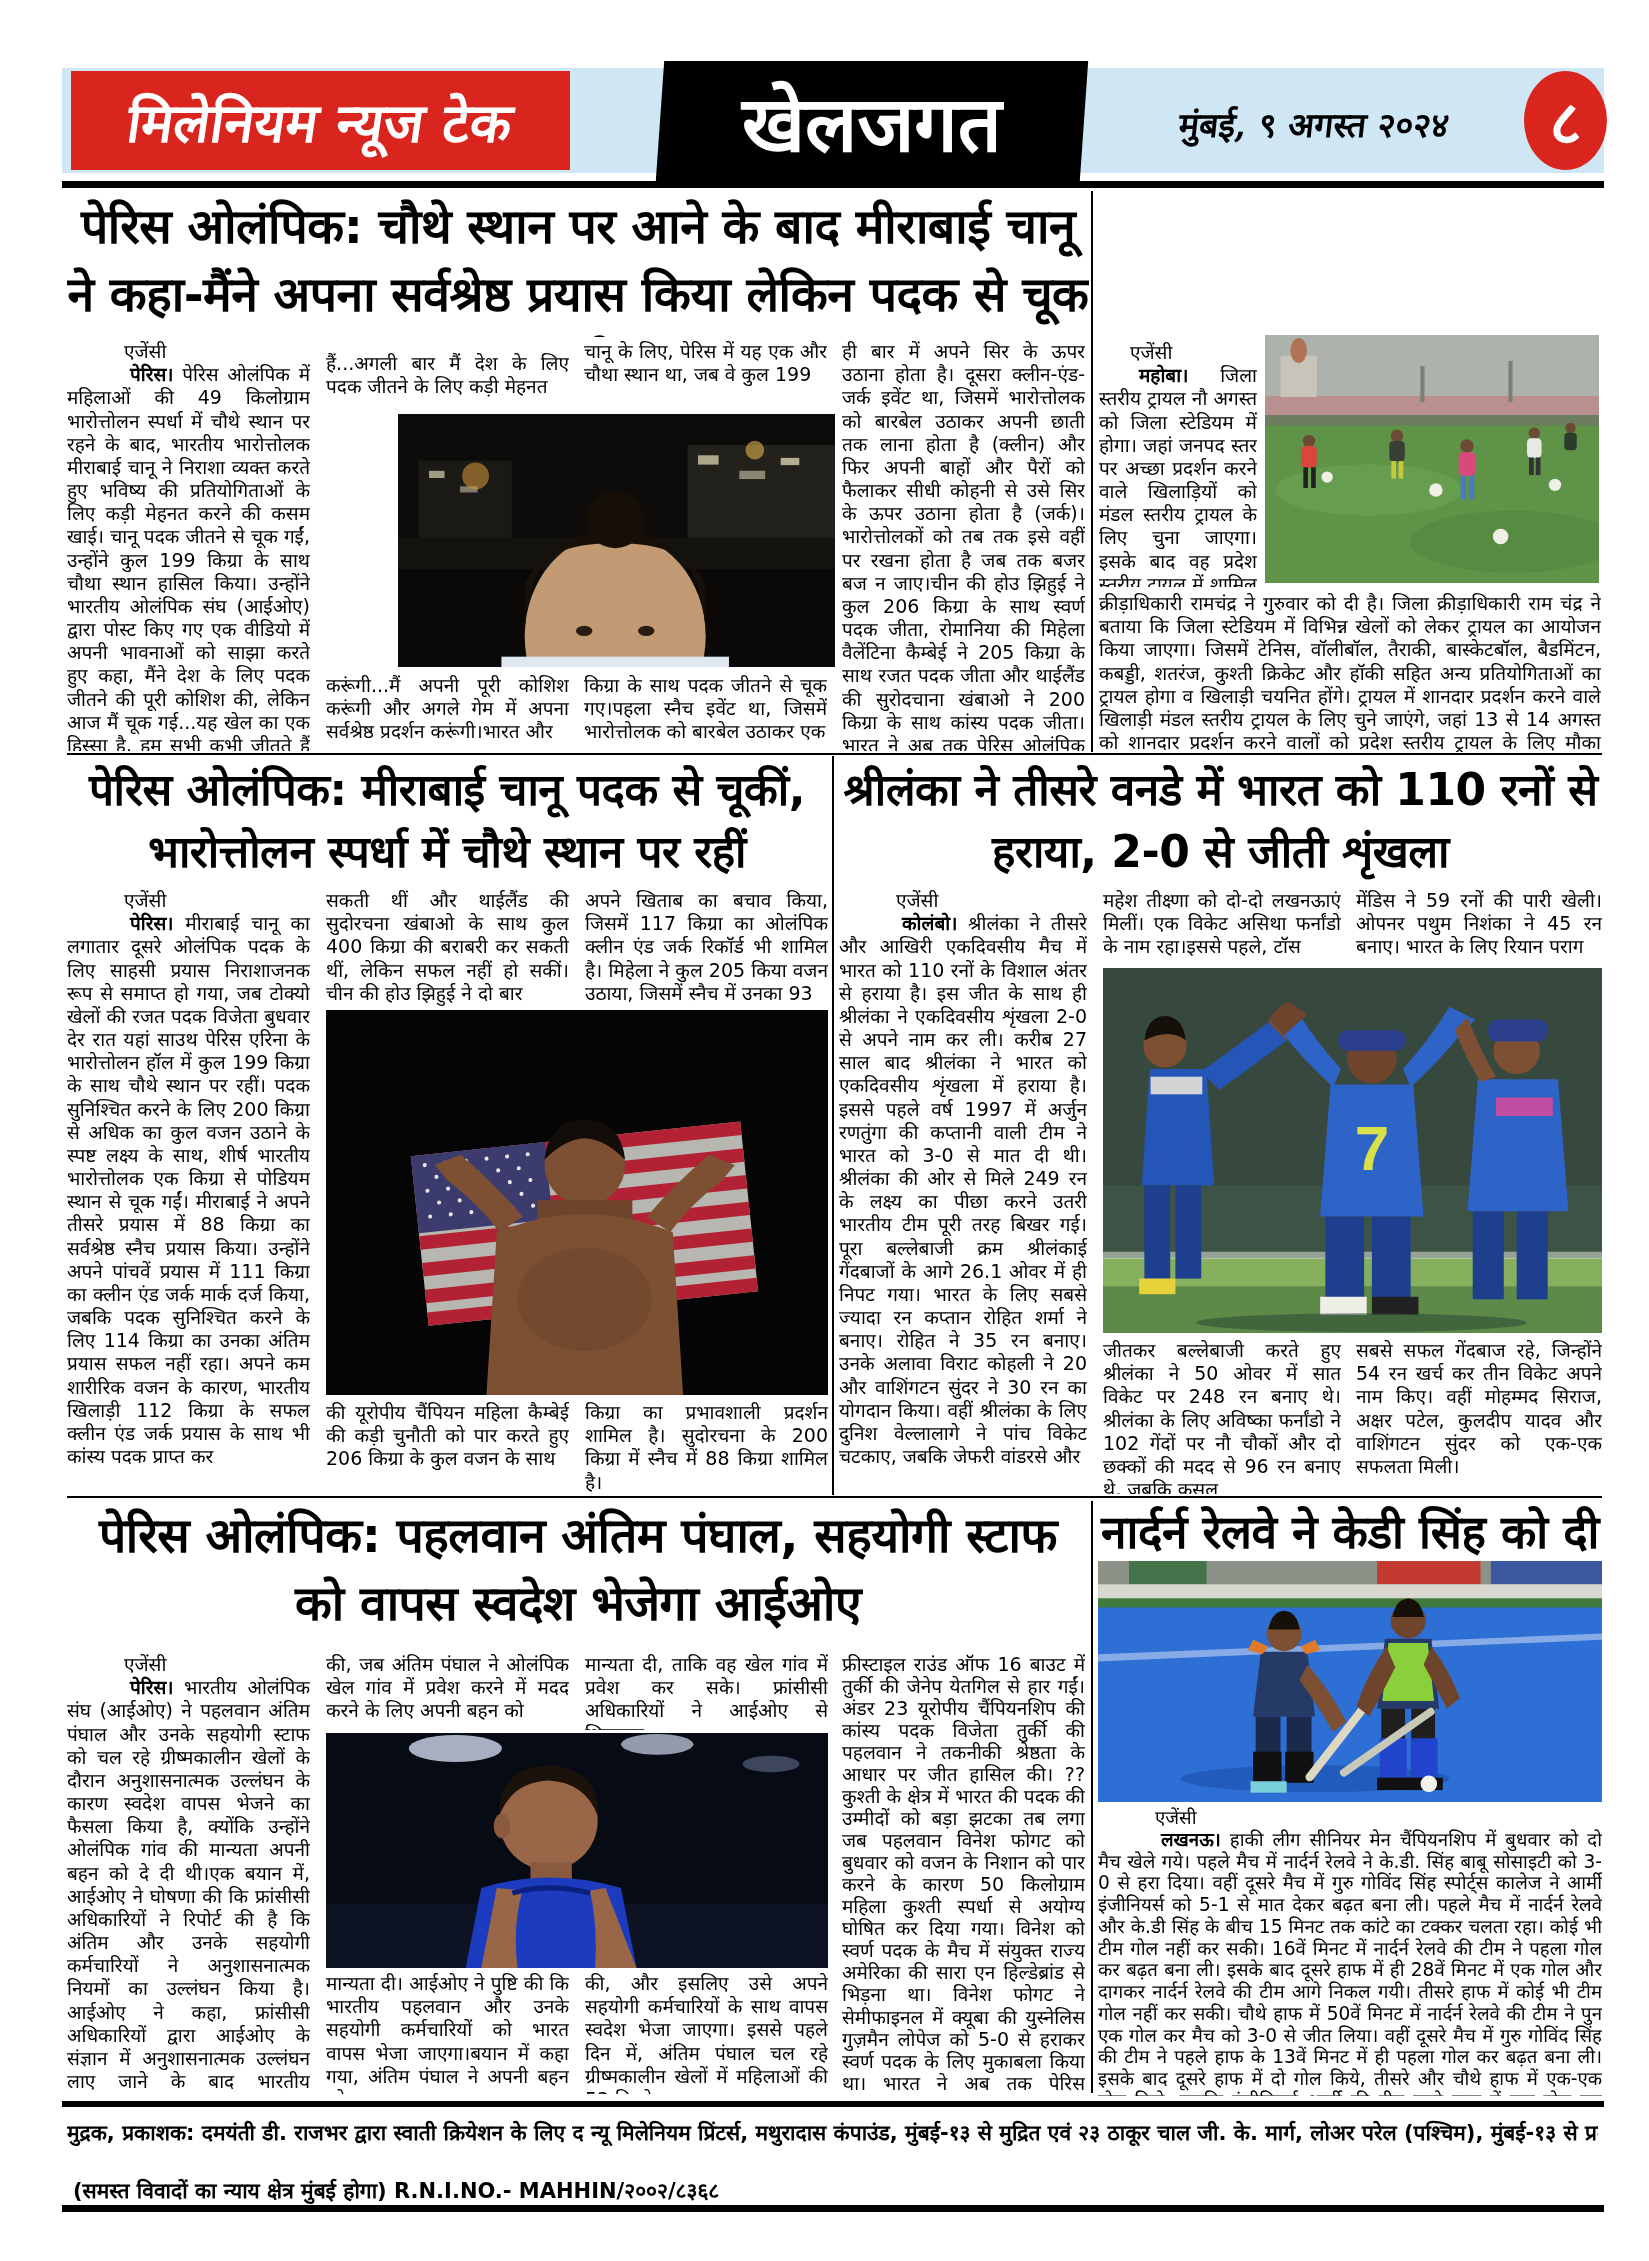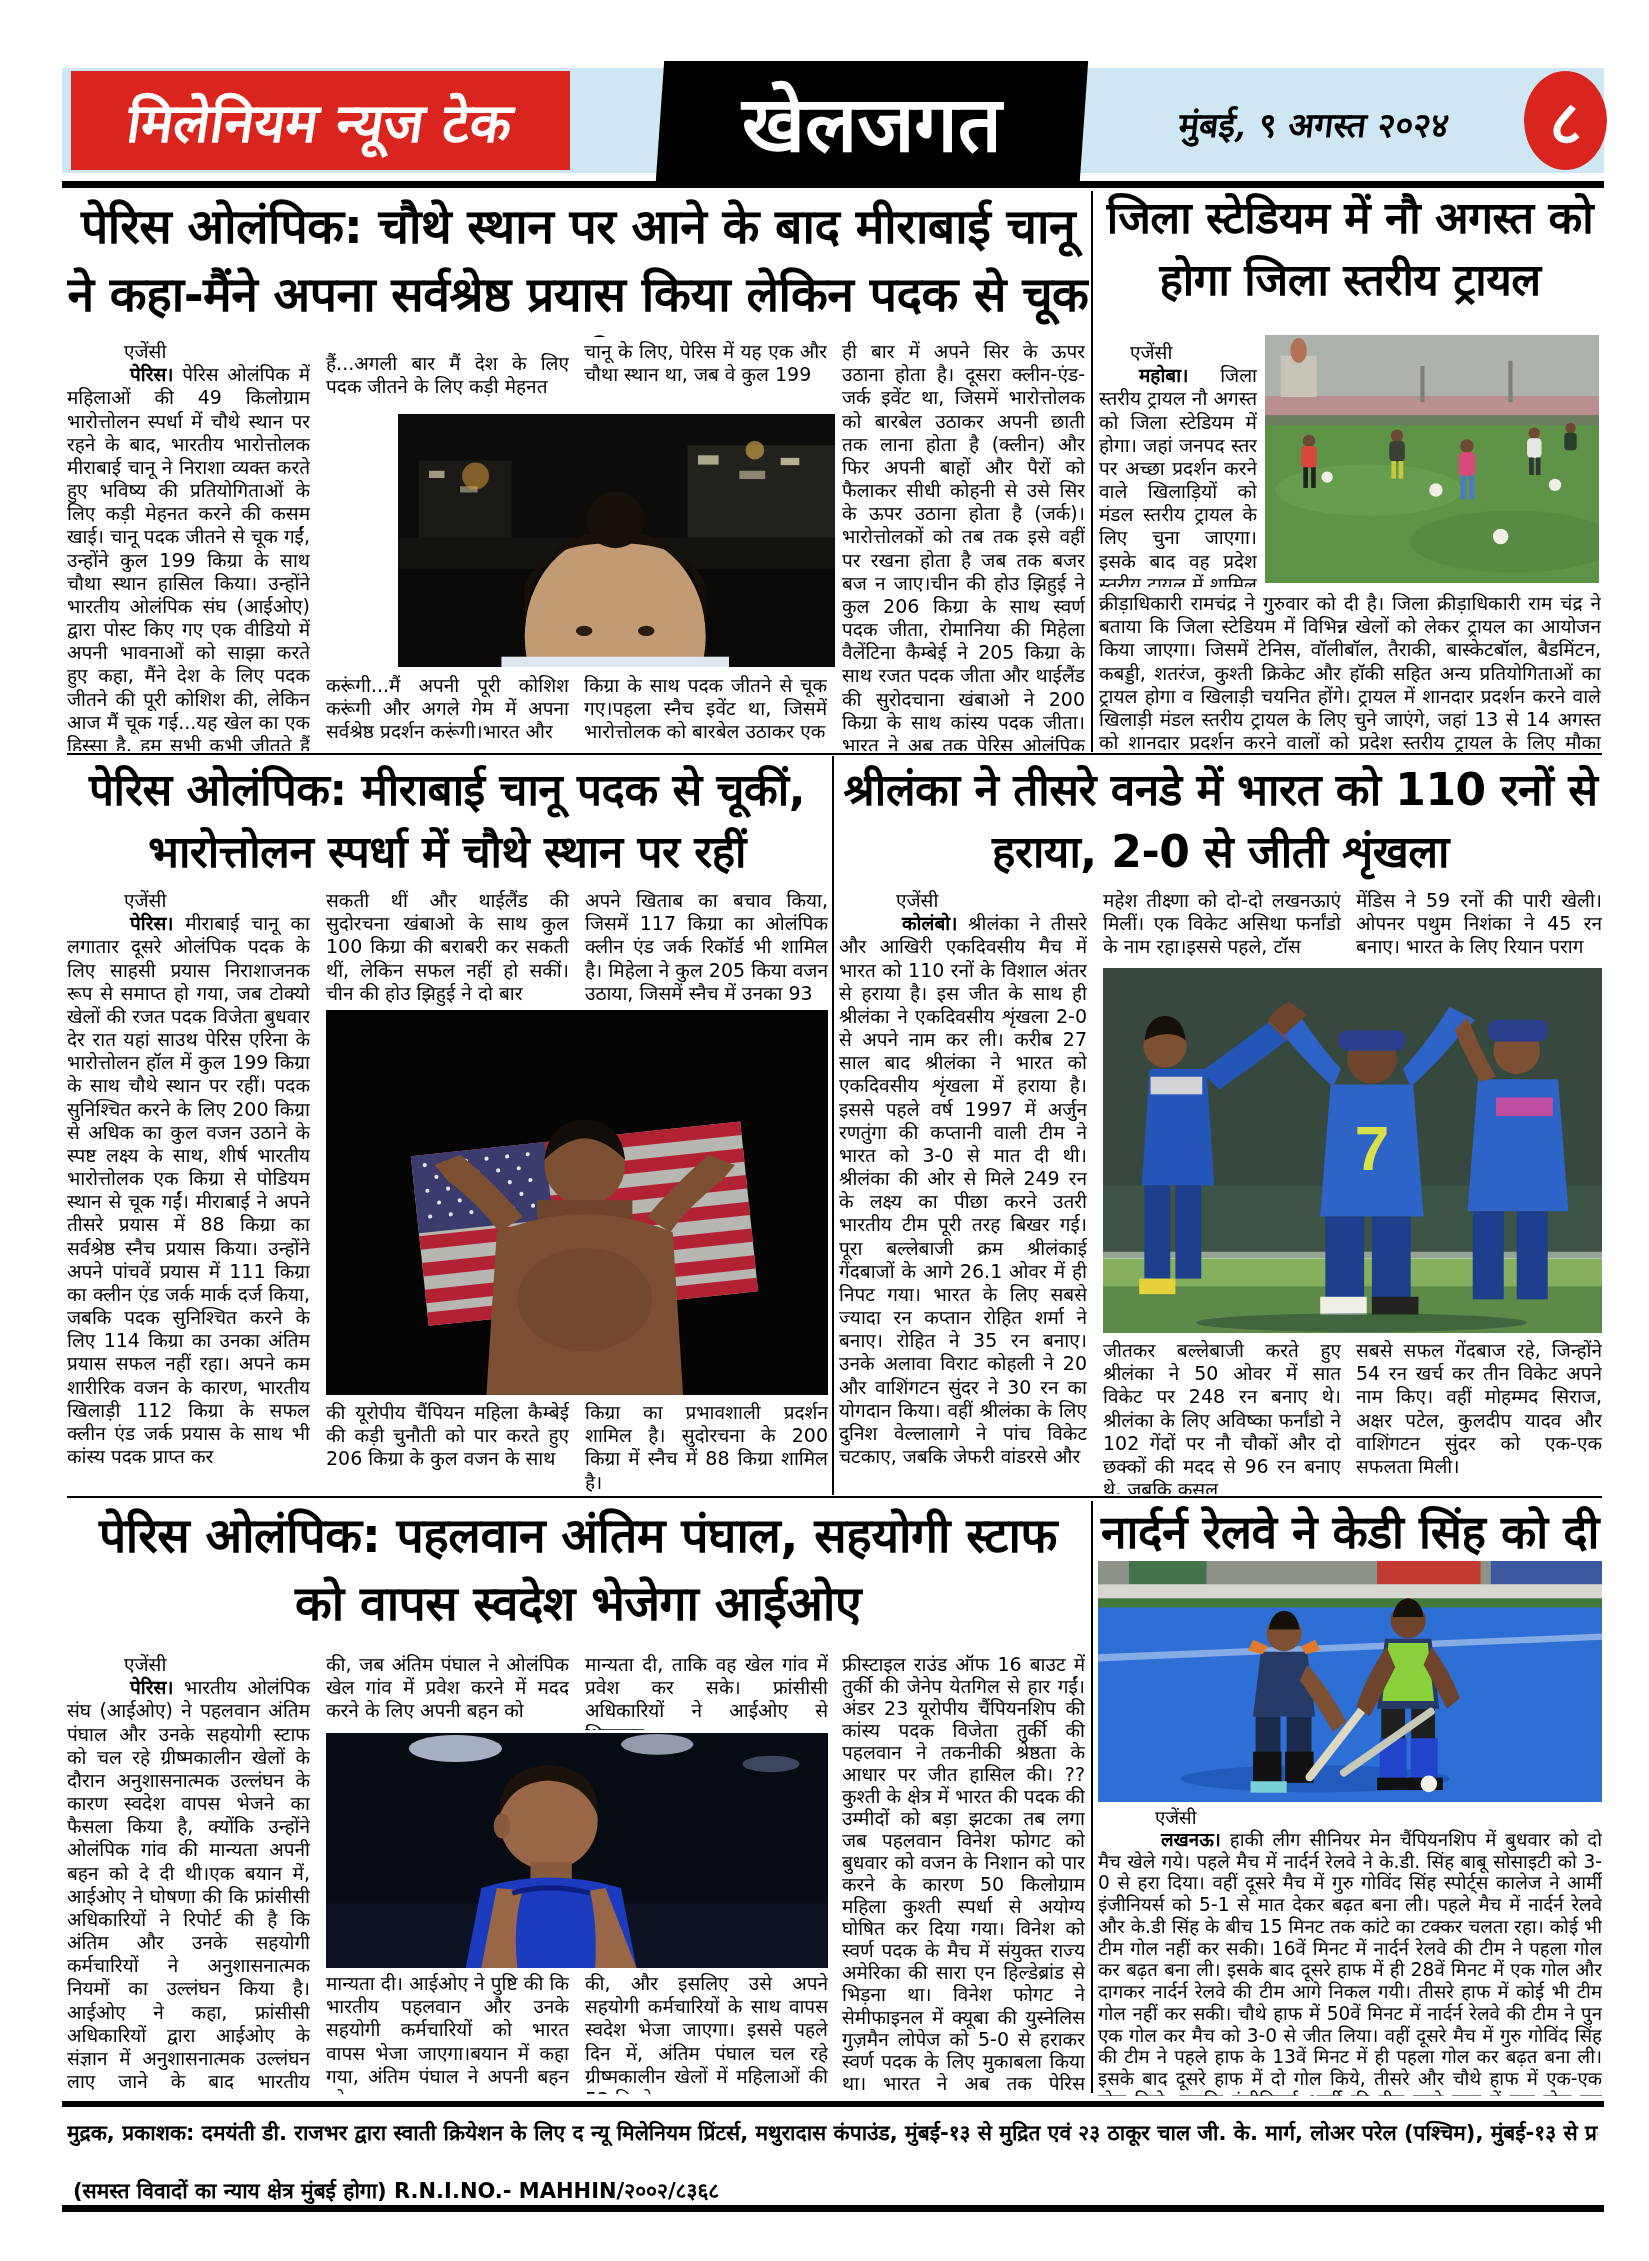--- a/index.html
+++ b/index.html
@@ -83,21 +83,20 @@
     </svg>
   </div>
 
   <div class="col" style="left:326px;top:674px;width:243px;height:78px;">करूंगी...मैं अपनी पूरी कोशिश करूंगी और अगले गेम में अपना सर्वश्रेष्ठ प्रदर्शन करूंगी।भारत और</div>
   <div class="col" style="left:584px;top:674px;width:243px;height:78px;">किग्रा के साथ पदक जीतने से चूक गए।पहला स्नैच इवेंट था, जिसमें भारोत्तोलक को बारबेल उठाकर एक</div>
 
   <div class="col" style="left:842px;top:340px;width:243px;height:411px;">ही बार में अपने सिर के ऊपर उठाना होता है। दूसरा क्लीन-एंड-जर्क इवेंट था, जिसमें भारोत्तोलक को बारबेल उठाकर अपनी छाती तक लाना होता है (क्लीन) और फिर अपनी बाहों और पैरों को फैलाकर सीधी कोहनी से उसे सिर के ऊपर उठाना होता है (जर्क)। भारोत्तोलकों को तब तक इसे वहीं पर रखना होता है जब तक बजर बज न जाए।चीन की होउ झिहुई ने कुल 206 किग्रा के साथ स्वर्ण पदक जीता, रोमानिया की मिहेला वैलेंटिना कैम्बेई ने 205 किग्रा के साथ रजत पदक जीता और थाईलैंड की सुरोदचाना खंबाओ ने 200 किग्रा के साथ कांस्य पदक जीता। भारत ने अब तक पेरिस ओलंपिक में तीन कांस्य पदक जीते हैं और सभी निशानेबाजी में आए हैं।</div>
 
   <div class="abs rule" style="left:1091px;top:191px;width:1.6px;height:561px;"></div>
 
-  <div class="abs h1 small" style="left:1098px;top:187px;width:504px;height:150px;overflow:hidden;">जिला स्टेडियम में नौ अगस्त को होगा जिला स्तरीय ट्रायल</div>
 
   <div class="col" style="left:1099px;top:341px;width:158px;height:246px;">
     <div class="byline" style="padding-left:31px;">एजेंसी</div>
     <p class="ind" style="text-indent:31px;"><span class="b">महोबा।</span> <span>जिला स्तरीय ट्रायल नौ अगस्त को जिला स्टेडियम में होगा। जहां जनपद स्तर पर अच्छा प्रदर्शन करने वाले खिलाड़ियों को मंडल स्तरीय ट्रायल के लिए चुना जाएगा। इसके बाद वह प्रदेश स्तरीय ट्रायल में शामिल हो सकेंगे। यह जानकारी उप</span></p>
   </div>
 
   <div class="ph" style="left:1265px;top:335px;width:334px;height:248px;">
     <svg viewBox="0 0 645 480" preserveAspectRatio="none">
       <rect width="645" height="480" fill="#b9bdb7"></rect>
       <rect x="0" y="0" width="645" height="120" fill="#aeb2ac"></rect>
@@ -143,21 +142,21 @@
 
   <div class="abs rule" style="left:67px;top:753px;width:1535px;height:1.6px;"></div>
 
   <div class="abs h1 small" style="left:67px;top:759px;width:760px;height:127px;overflow:hidden;">पेरिस ओलंपिक: मीराबाई चानू पदक से चूकीं, भारोत्तोलन स्पर्धा में चौथे स्थान पर रहीं</div>
 
   <div class="col" style="left:67px;top:889px;width:243px;height:605px;">
     <div class="byline">एजेंसी</div>
     <p class="ind"><span class="b">पेरिस।</span> <span>मीराबाई चानू का लगातार दूसरे ओलंपिक पदक के लिए साहसी प्रयास निराशाजनक रूप से समाप्त हो गया, जब टोक्यो खेलों की रजत पदक विजेता बुधवार देर रात यहां साउथ पेरिस एरिना के भारोत्तोलन हॉल में कुल 199 किग्रा के साथ चौथे स्थान पर रहीं। पदक सुनिश्चित करने के लिए 200 किग्रा से अधिक का कुल वजन उठाने के स्पष्ट लक्ष्य के साथ, शीर्ष भारतीय भारोत्तोलक एक किग्रा से पोडियम स्थान से चूक गईं। मीराबाई ने अपने तीसरे प्रयास में 88 किग्रा का सर्वश्रेष्ठ स्नैच प्रयास किया। उन्होंने अपने पांचवें प्रयास में 111 किग्रा का क्लीन एंड जर्क मार्क दर्ज किया, जबकि पदक सुनिश्चित करने के लिए 114 किग्रा का उनका अंतिम प्रयास सफल नहीं रहा। अपने कम शारीरिक वजन के कारण, भारतीय खिलाड़ी 112 किग्रा के सफल क्लीन एंड जर्क प्रयास के साथ भी कांस्य पदक प्राप्त कर</span></p>
   </div>
 
-  <div class="col" style="left:326px;top:889px;width:243px;height:118px;">सकती थीं और थाईलैंड की सुदोरचना खंबाओ के साथ कुल 100 किग्रा की बराबरी कर सकती थीं, लेकिन सफल नहीं हो सकीं। चीन की होउ झिहुई ने दो बार</div>
+  <div class="col" style="left:326px;top:889px;width:243px;height:118px;">सकती थीं और थाईलैंड की सुदोरचना खंबाओ के साथ कुल 400 किग्रा की बराबरी कर सकती थीं, लेकिन सफल नहीं हो सकीं। चीन की होउ झिहुई ने दो बार</div>
   <div class="col" style="left:585px;top:889px;width:243px;height:118px;">अपने खिताब का बचाव किया, जिसमें 117 किग्रा का ओलंपिक क्लीन एंड जर्क रिकॉर्ड भी शामिल है। मिहेला ने कुल 205 किया वजन उठाया, जिसमें स्नैच में उनका 93</div>
 
   <div class="ph" style="left:326px;top:1010px;width:502px;height:385px;">
     <svg viewBox="0 0 970 745" preserveAspectRatio="none">
       <rect width="970" height="745" fill="#050505"></rect>
       <g transform="rotate(-6 485 420)">
         <rect x="180" y="250" width="640" height="330" fill="#b8b6b0"></rect>
         <rect x="180" y="250" width="640" height="26" fill="#b22234"></rect>
         <rect x="180" y="302" width="640" height="26" fill="#b22234"></rect>
         <rect x="180" y="354" width="640" height="26" fill="#b22234"></rect>

